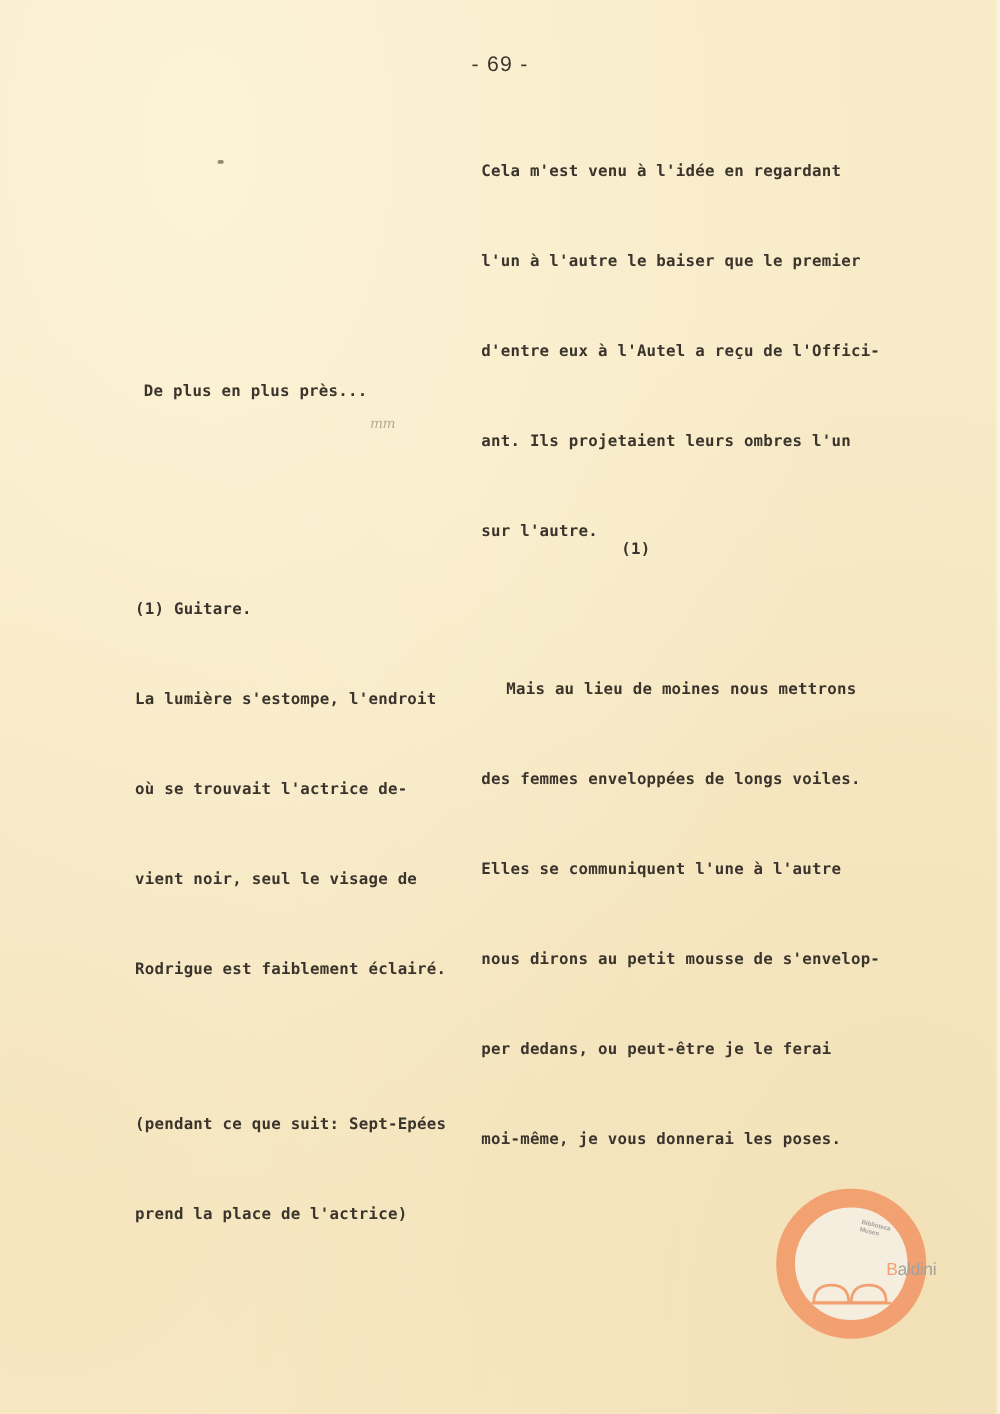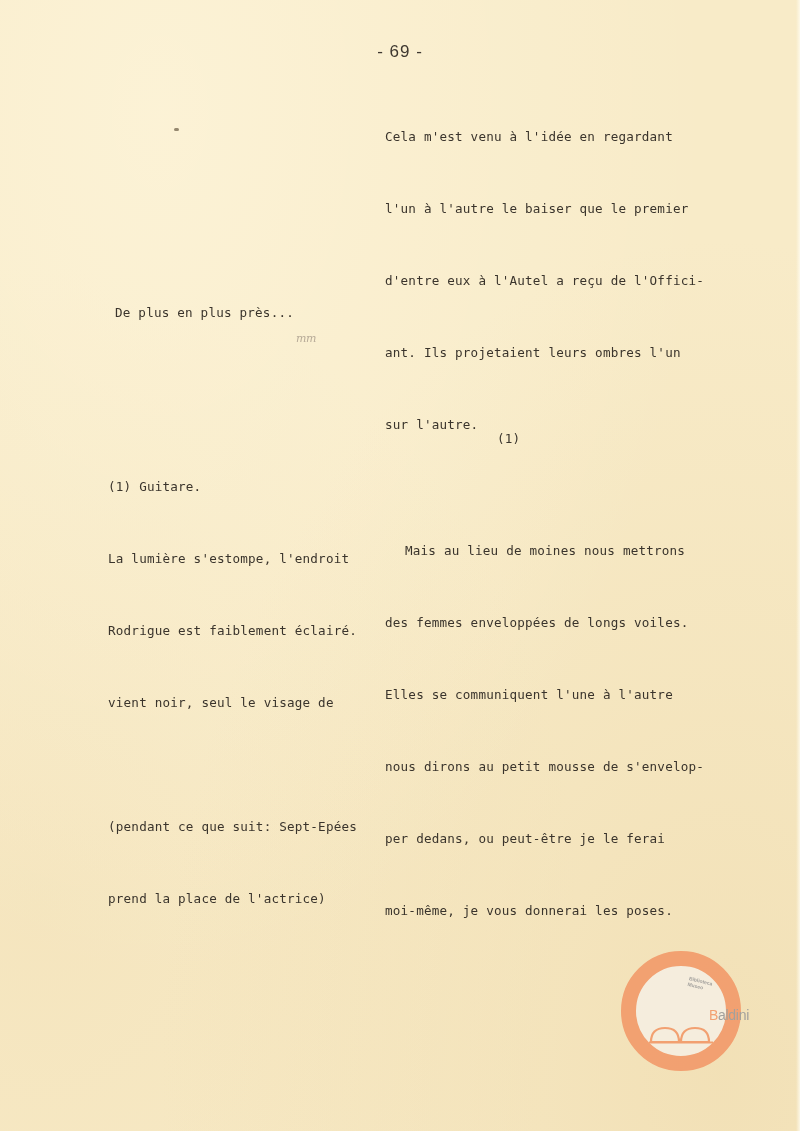--- a/index.html
+++ b/index.html
@@ -27,21 +27,21 @@
       text-align: center;
       font-family: "Liberation Sans", sans-serif;
       font-size: 17px;
       font-weight: normal;
       color: #3e3830;
       letter-spacing: 1px;
     }
     .typed {
       font-family: "DejaVu Sans Mono", "Liberation Mono", monospace;
       font-size: 12.6px;
-      font-weight: normal;
+      font-weight: bold;
       color: #3a342c;
       line-height: 24px;
       white-space: pre;
       letter-spacing: 0.2px;
       margin: 0;
     }
     .line {
       display: block;
       height: 24px;
     }
@@ -182,22 +182,23 @@
 
 <div class="margin-note typed">De plus en plus près...</div>
 <div class="pencil-mark">mm</div>
 
 <div class="footnote-ref typed">(1)</div>
 
 <div class="footnote-column">
   <div class="typed">
     <span class="line">(1) Guitare.</span>
     <span class="line">La lumière s'estompe, l'endroit</span>
+    <span class="line">où se trouvait l'actrice de-</span>
+    <span class="line">vient noir, seul le visage de</span>
     <span class="line">Rodrigue est faiblement éclairé.</span>
-    <span class="line">vient noir, seul le visage de</span>
   </div>
   <div class="footnote-gap"></div>
   <div class="typed">
     <span class="line">(pendant ce que suit: Sept-Epées</span>
     <span class="line">prend la place de l'actrice)</span>
   </div>
 </div>
 
 <div class="stamp">
   <div class="stamp-small-text">

